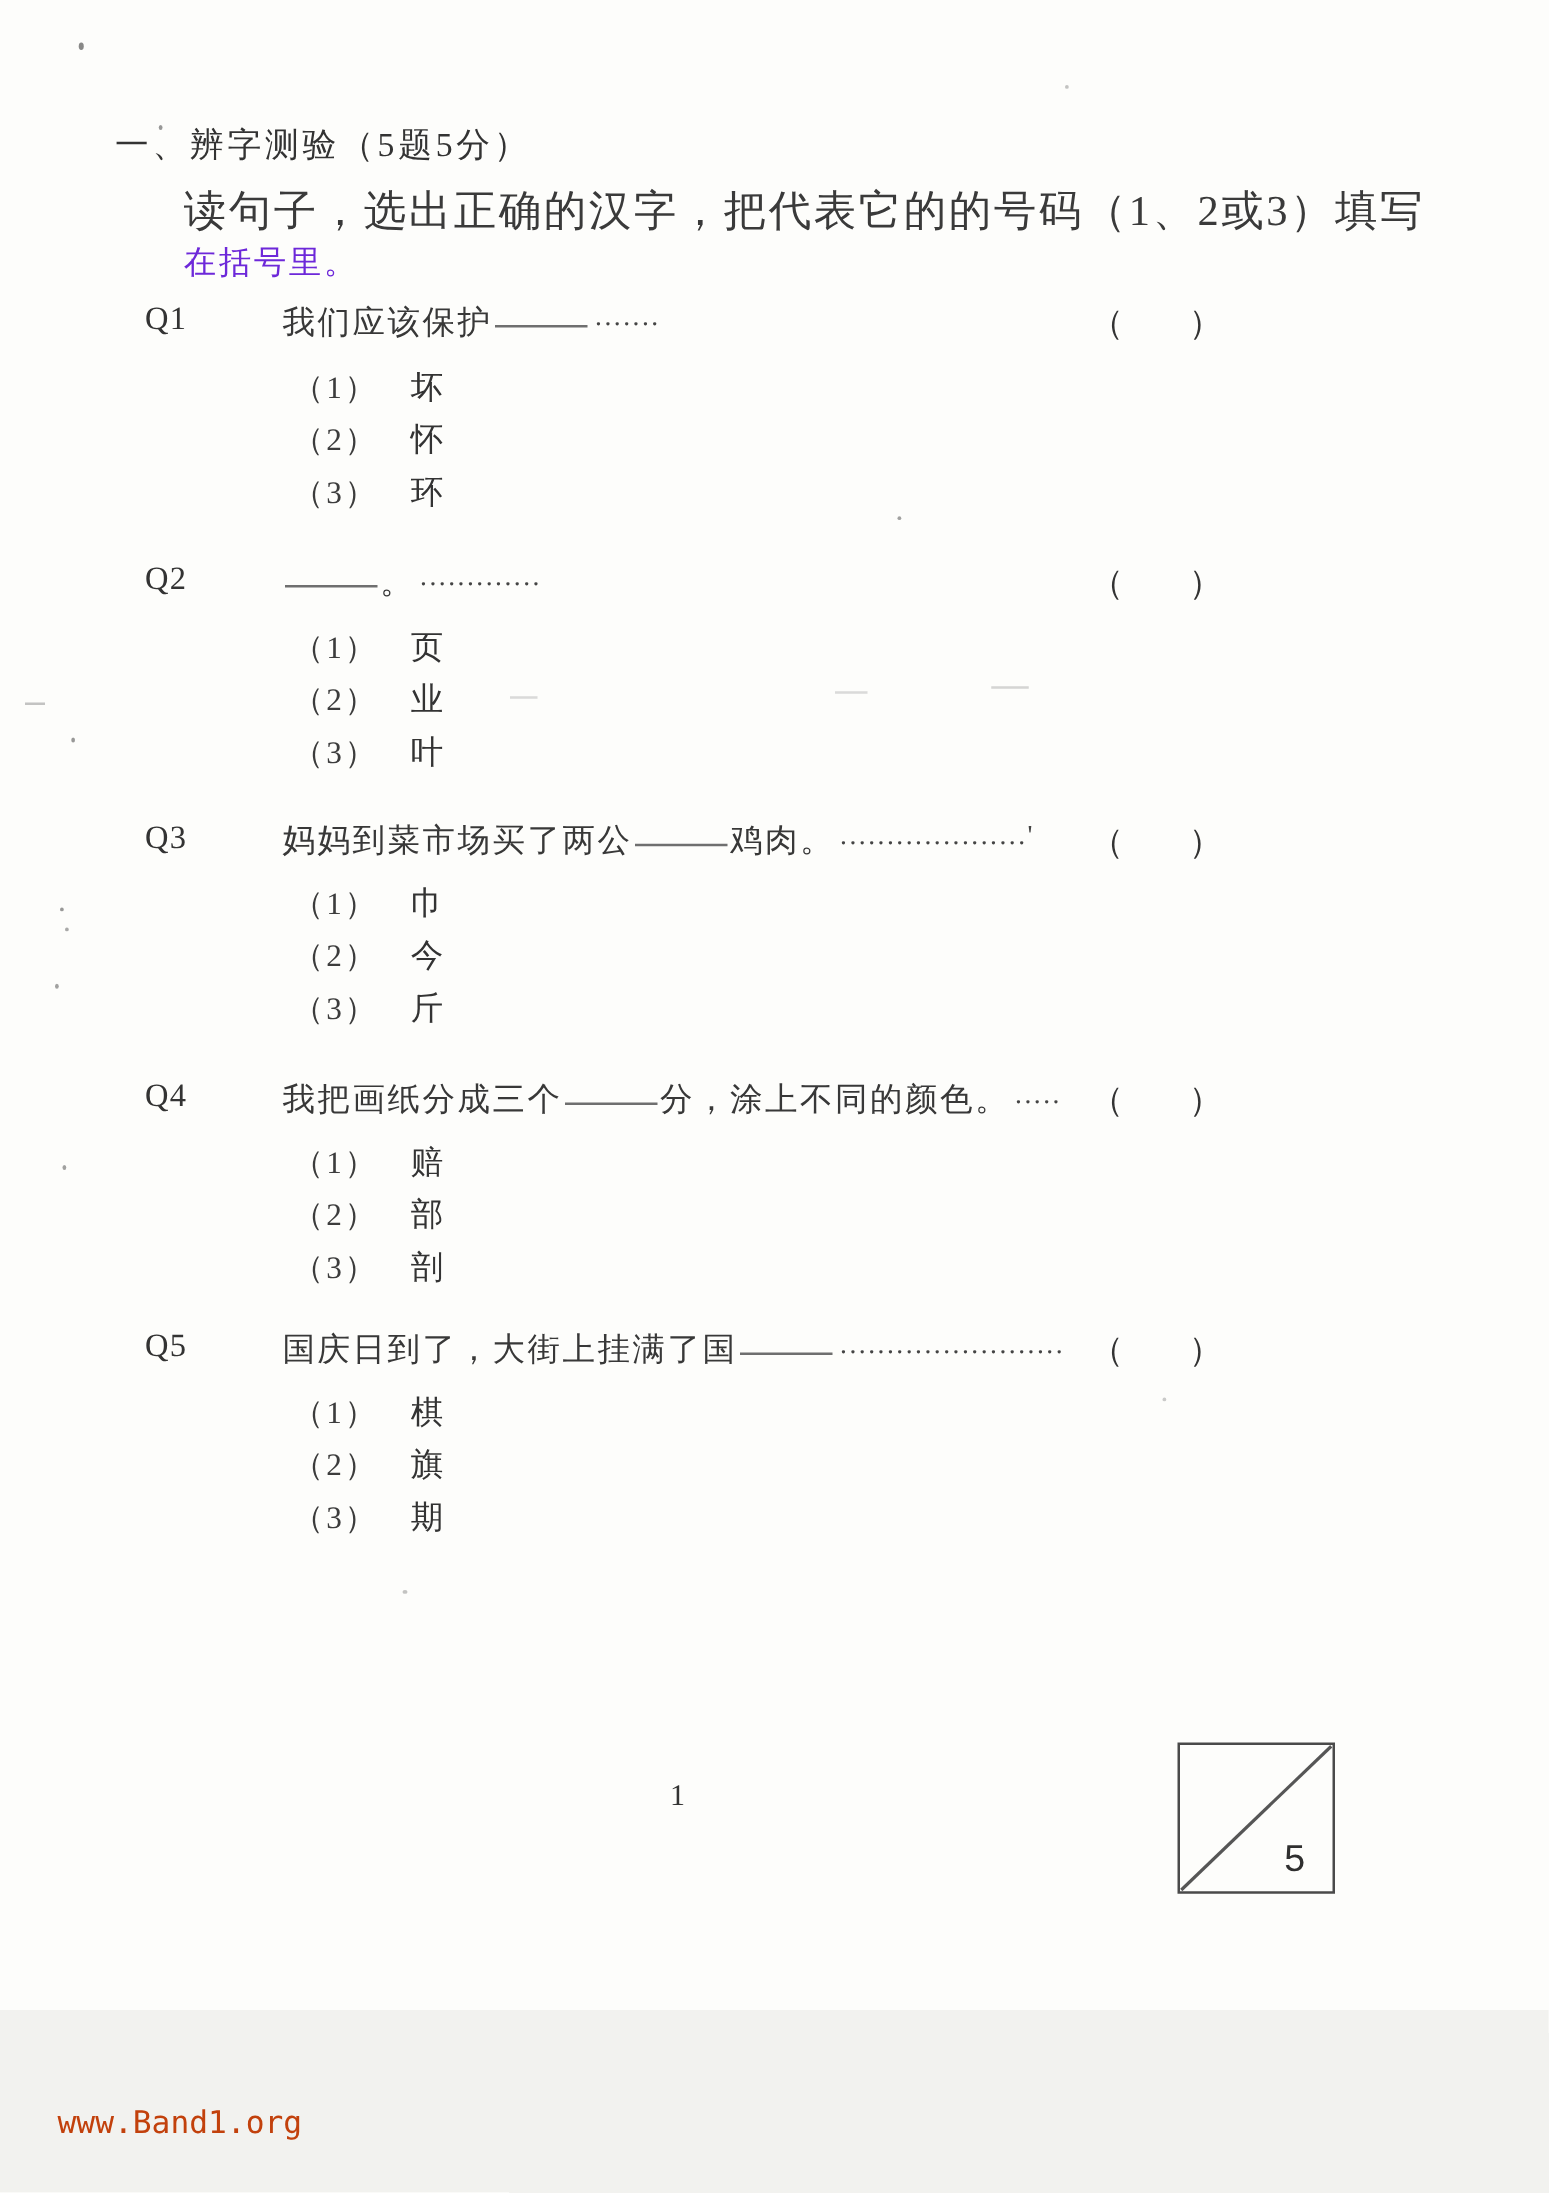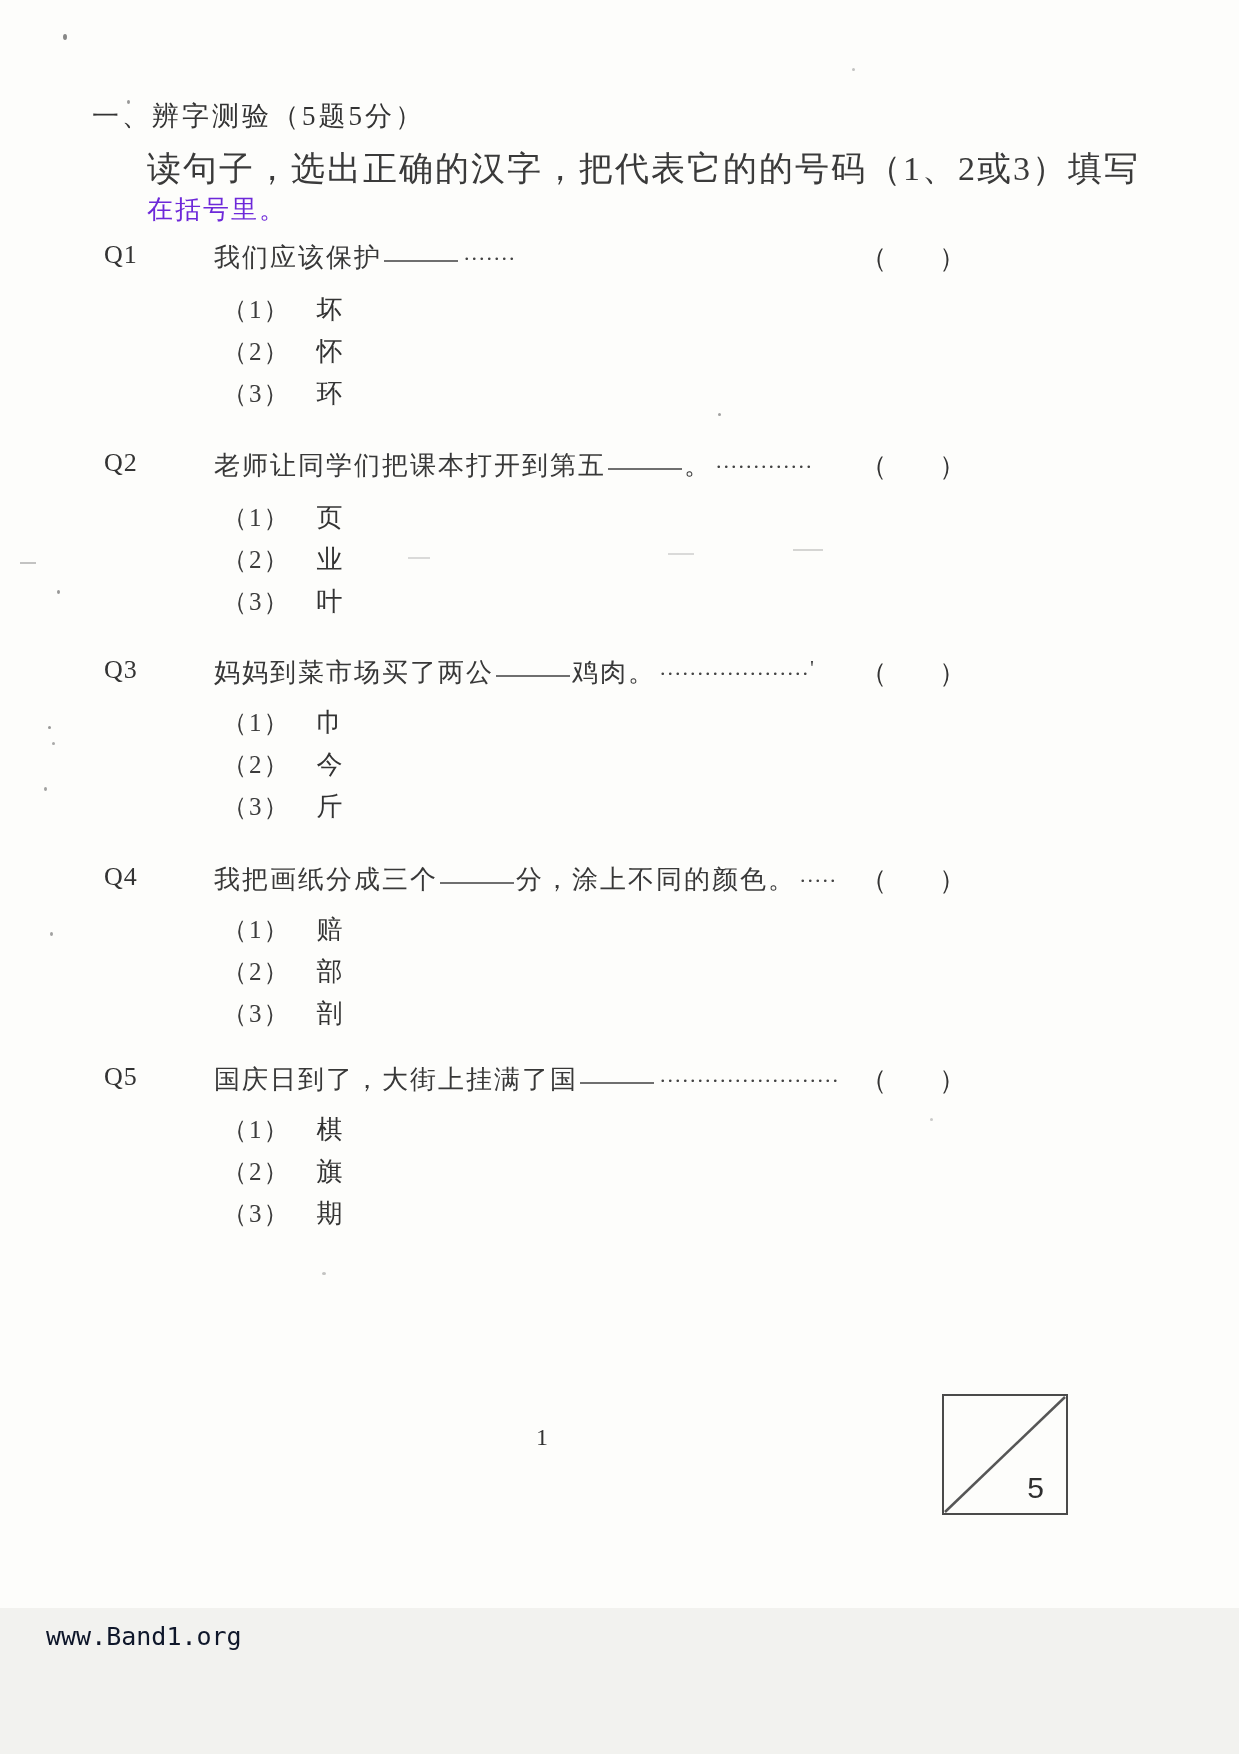--- a/index.html
+++ b/index.html
@@ -8,41 +8,41 @@
     background:#fdfdfb;
     font-family:"Liberation Serif","DejaVu Serif",serif;
     color:#2b2b2b;
   }
   .abs{position:absolute;}
   
   .heading{left:92px;top:98px;font-size:27px;letter-spacing:3px;color:#333;}
   .instr1{left:147px;top:146px;font-size:34px;letter-spacing:2px;color:#3a3a3a;}
   .instr2{left:147px;top:192px;font-size:26px;letter-spacing:2px;color:#6d28d9;}
   
-  .q{position:absolute;left:4px;width:1013px;}
+  .q{position:absolute;left:16px;width:1013px;}
   .qrow{position:relative;height:44px;}
   .qid{position:absolute;left:100px;top:0;font-size:26px;color:#333;letter-spacing:1px;}
   .qline{position:absolute;left:210px;top:0;width:752px;display:flex;align-items:flex-start;white-space:nowrap;}
   .qtxt{font-size:26px;letter-spacing:2px;color:#383838;}
   .blank{display:inline-block;width:74px;border-bottom:2px solid #6f6f6f;height:20px;margin:0 2px;vertical-align:baseline;}
   .dots{font-size:22px;letter-spacing:2px;color:#444;margin-left:4px;}
   .brk{margin-left:auto;display:flex;align-items:baseline;font-size:27px;color:#333;}
   .brkgap{display:inline-block;width:52px;}
   .opts{position:absolute;left:218px;}
   .optrow{height:42px;display:flex;align-items:baseline;white-space:nowrap;}
   .optnum{font-size:25px;color:#3c3c3c;letter-spacing:2px;}
   .optchar{font-size:26px;color:#333;margin-left:26px;letter-spacing:1px;}
   
   .scorebox{left:942px;top:1394px;width:122px;height:117px;border:2px solid #4a4a4a;}
   .scorebox svg{position:absolute;left:0;top:0;}
   .scoreval{position:absolute;right:22px;bottom:8px;font-size:30px;color:#2f2f2f;font-family:"Liberation Sans","DejaVu Sans",sans-serif;}
   
   .pagenum{left:536px;top:1424px;font-size:24px;color:#333;}
   .footband{left:0;top:1608px;width:1239px;height:146px;background:#f2f2ef;}
-  .watermark{left:46px;top:1622px;font-size:25px;color:#0f172a;font-family:"DejaVu Sans Mono","Liberation Mono",monospace;}
+  .watermark{left:46px;top:1683px;font-size:25px;color:#c2410c;font-family:"DejaVu Sans Mono","Liberation Mono",monospace;}
   
   .spec{position:absolute;background:#555;border-radius:50%;}
   .dash{position:absolute;background:#8a8a8a;}
 </style>
 </head>
 <body>
 
 <div class="abs heading">一、辨字测验（5题5分）</div>
 <div class="abs instr1">读句子，选出正确的汉字，把代表它的的号码（1、2或3）填写</div>
 <div class="abs instr2">在括号里。</div>
@@ -74,21 +74,20 @@
         <span class="optnum">（3）</span>
         <span class="optchar">环</span>
       </div>
   </div>
 </div>
 
 <div class="q" style="top:448px">
   <div class="qrow">
     <span class="qid">Q2</span>
     <span class="qline">
-      <span class="qtxt">老师让同学们把课本打开到第五</span>
         <span class="blank"></span>
         <span class="qtxt">。</span>
         <span class="dots">.............</span>
       <span class="brk">
           <span>（</span>
           <span class="brkgap"></span>
           <span>）</span>
         </span>
     </span>
   </div>

